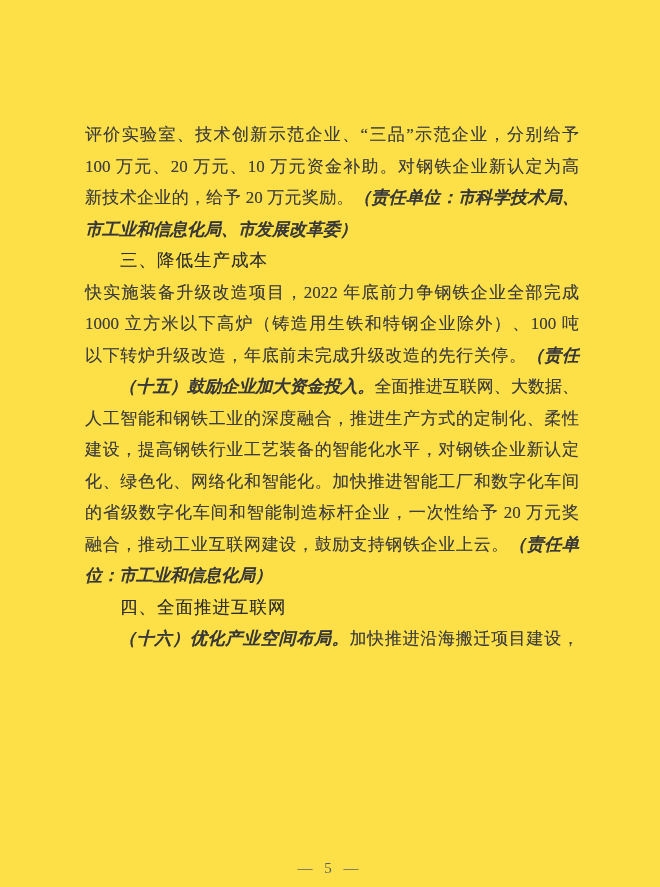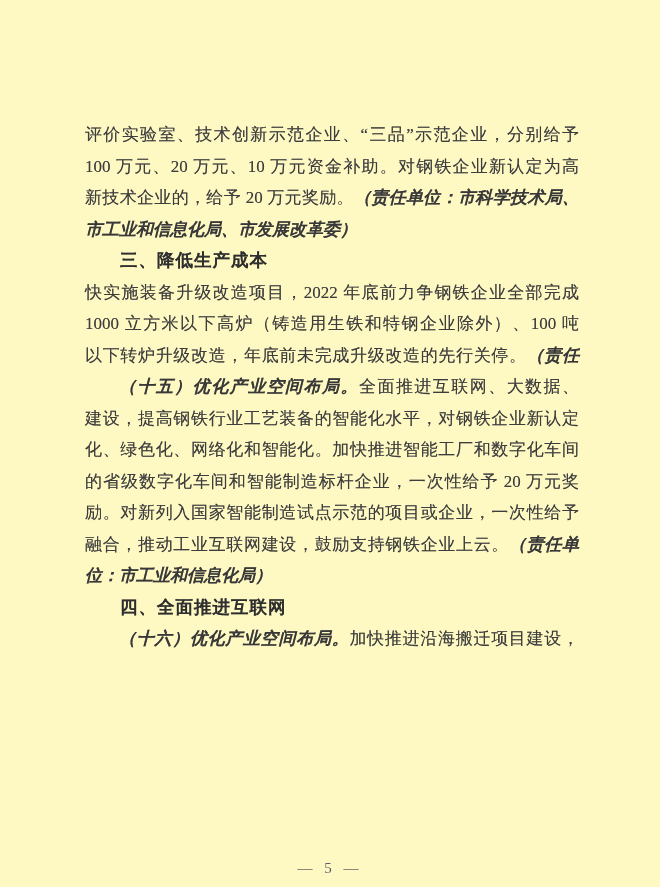--- a/index.html
+++ b/index.html
@@ -4,21 +4,21 @@
 <style>
   html, body {
     margin: 0;
     padding: 0;
     background: #ffffff;
   }
   .page {
     position: relative;
     width: 660px;
     height: 887px;
-    background: #fef9c3;
+    background: #fde047;
     overflow: hidden;
     font-family: "Liberation Serif", "DejaVu Serif", serif;
   }
   .text-block {
     position: absolute;
     left: 85px;
     top: 119px;
     width: 494px;
     color: #3d3d3d;
     font-size: 17px;
@@ -35,21 +35,21 @@
     text-align-last: left;
   }
   .line.ind {
     text-indent: 2em;
   }
   .heading {
     height: 31.5px;
     line-height: 31.5px;
     padding-left: 2em;
     font-family: "DejaVu Sans", "Liberation Sans", sans-serif;
-    font-weight: bold;
+    font-weight: normal;
     font-size: 17.5px;
     color: #2e2e2e;
     letter-spacing: 1px;
     text-align: left;
     text-align-last: left;
   }
   .kai {
     font-style: italic;
     font-weight: 700;
     color: #383838;
@@ -78,25 +78,25 @@
     <div class="line">100 万元、20 万元、10 万元资金补助。对钢铁企业新认定为高</div>
     <div class="line"><span>新技术企业的，给予 20 万元奖励。</span><span class="kai">（责任单位：市科学技术局、</span></div>
     <div class="line pend"><span class="kai">市工业和信息化局、市发展改革委）</span></div>
 
     <div class="heading">三、降低生产成本</div>
 
     <div class="line">快实施装备升级改造项目，2022 年底前力争钢铁企业全部完成</div>
     <div class="line">1000 立方米以下高炉（铸造用生铁和特钢企业除外）、100 吨</div>
     <div class="line"><span>以下转炉升级改造，年底前未完成升级改造的先行关停。</span><span class="kai">（责任</span></div>
 
-    <div class="line ind"><span class="kai">（十五）优化产业空间布局。</span><span>全面推进互联网、大数据、</span></div>
+    <div class="line ind"><span class="kai">（十五）鼓励企业加大资金投入。</span><span>全面推进互联网、大数据、</span></div>
+    <div class="line">人工智能和钢铁工业的深度融合，推进生产方式的定制化、柔性</div>
     <div class="line">建设，提高钢铁行业工艺装备的智能化水平，对钢铁企业新认定</div>
     <div class="line">化、绿色化、网络化和智能化。加快推进智能工厂和数字化车间</div>
     <div class="line">的省级数字化车间和智能制造标杆企业，一次性给予 20 万元奖</div>
-    <div class="line">励。对新列入国家智能制造试点示范的项目或企业，一次性给予</div>
     <div class="line"><span>融合，推动工业互联网建设，鼓励支持钢铁企业上云。</span><span class="kai">（责任单</span></div>
     <div class="line pend"><span class="kai">位：市工业和信息化局）</span></div>
 
     <div class="heading">四、全面推进互联网</div>
 
     <div class="line ind"><span class="kai">（十六）优化产业空间布局。</span><span>加快推进沿海搬迁项目建设，</span></div>
 
   </div>
 
   <div class="page-number">— 5 —</div>

